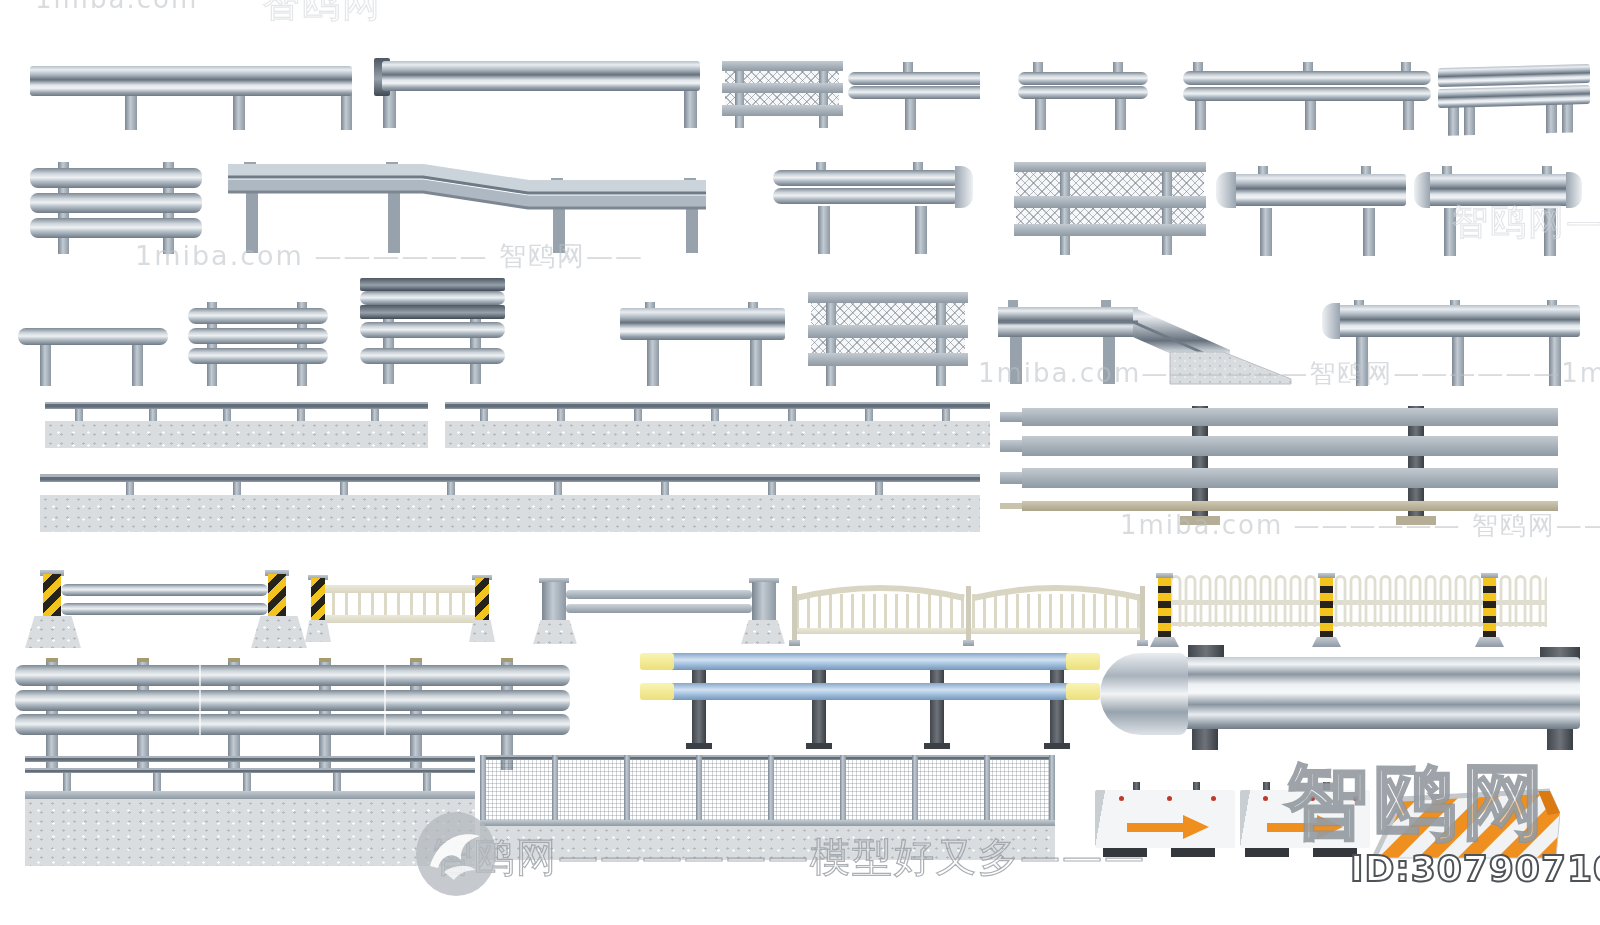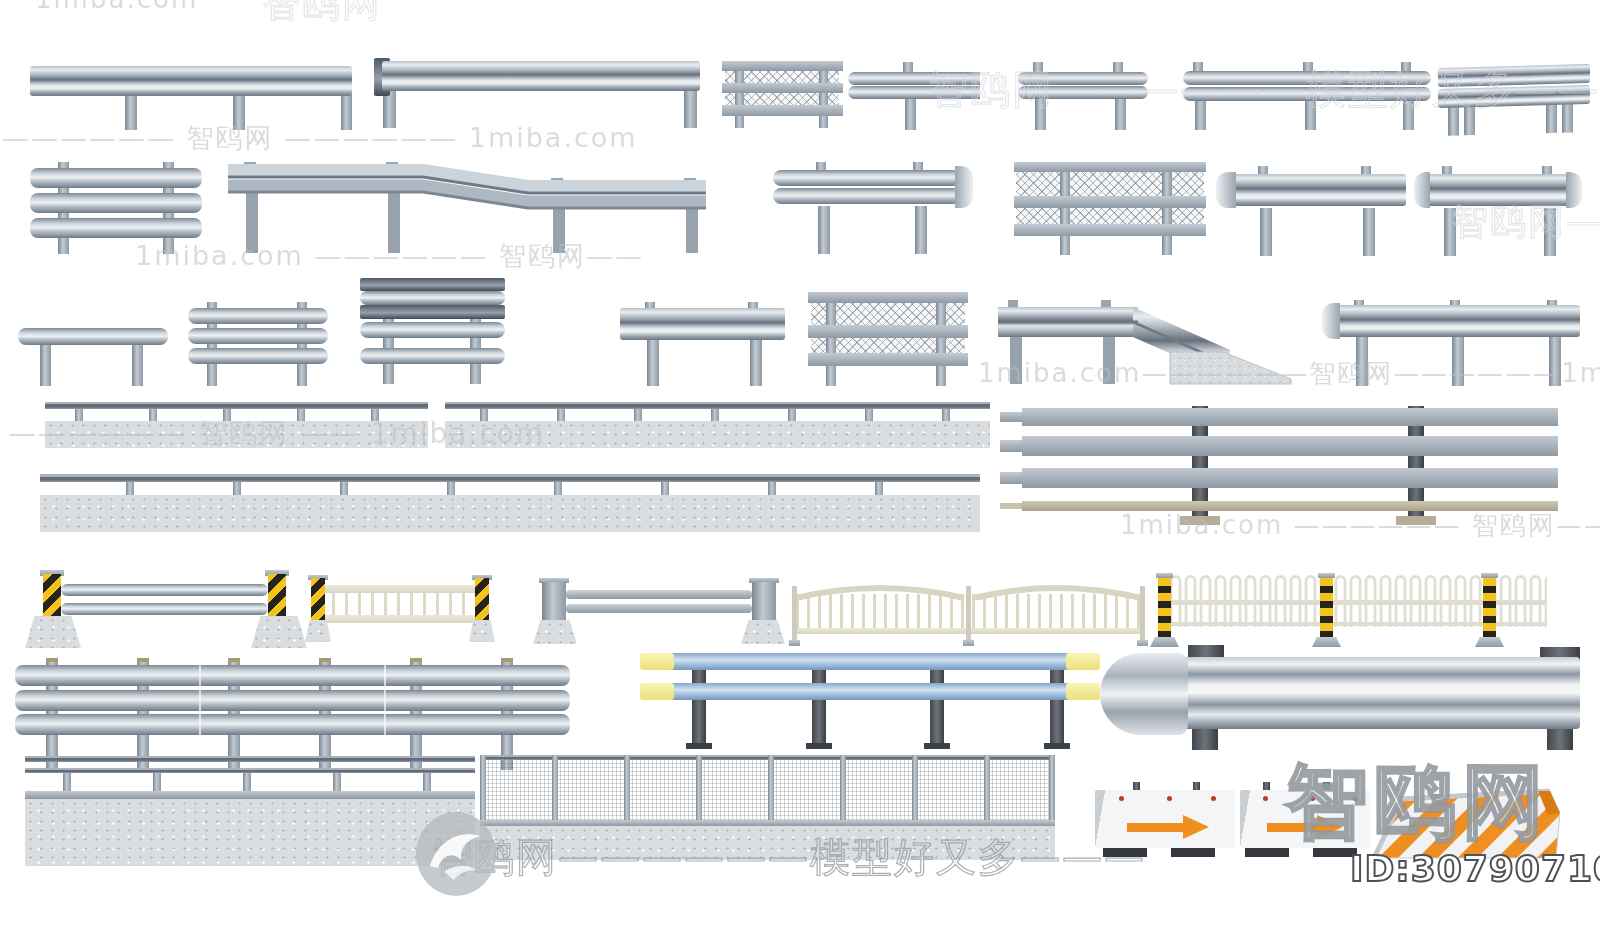--- a/index.html
+++ b/index.html
@@ -39,26 +39,23 @@
   .idtxt{font-size:36px;font-weight:700;letter-spacing:1px;color:#ffffff;
          -webkit-text-stroke:2px #4d5257;z-index:5}
 </style>
 </head>
 <body>
 
 <div id="stage">
 
   <span class="wm wm-plain" style="left:35px;top:-16px;font-size:26px">1miba.com</span>
   <span class="wm wm-out wm-faint" style="left:262px;top:-22px;font-size:38px">智鸥网</span>
-  <span class="wm wm-out wm-faint" style="left:928px;top:62px;font-size:40px">智鸥网——————模型好又多——</span>
-  <span class="wm wm-plain" style="left:2px;top:120px;font-size:27px">—————— 智鸥网 —————— 1miba.com</span>
   <span class="wm wm-plain" style="left:135px;top:238px;font-size:27px">1miba.com —————— 智鸥网——</span>
   <span class="wm wm-out wm-faint" style="left:1452px;top:198px;font-size:36px">智鸥网———</span>
   <span class="wm wm-plain" style="left:978px;top:356px;font-size:26px">1miba.com——————智鸥网——————1miba.com</span>
-  <span class="wm wm-plain" style="left:8px;top:415px;font-size:28px">—————— 智鸥网 —— 1miba.com</span>
   <span class="wm wm-plain" style="left:1120px;top:508px;font-size:26px">1miba.com —————— 智鸥网———</span>
   <span class="wm wm-out" style="left:432px;top:830px;font-size:40px;-webkit-text-stroke-color:rgba(150,156,162,.8)">智鸥网——————模型好又多———</span>
   <span class="wm brand-big" style="left:1286px;top:748px">智鸥网</span>
   <span class="wm idtxt" style="left:1350px;top:848px">ID:307907102</span>
 
   <svg style="left:414px;top:810px;z-index:3" width="84" height="88" viewBox="0 0 84 88">
     <ellipse cx="42" cy="44" rx="40" ry="42" fill="#b3b8bd" opacity="0.75"></ellipse>
     <path d="M16,56 C24,30 46,20 66,26 C52,30 46,38 47,50 C40,42 28,44 24,58 Z" fill="#ffffff" opacity="0.9"></path>
     <path d="M30,62 C40,54 54,54 62,60 C52,60 44,64 40,70 Z" fill="#ffffff" opacity="0.75"></path>
   </svg>

